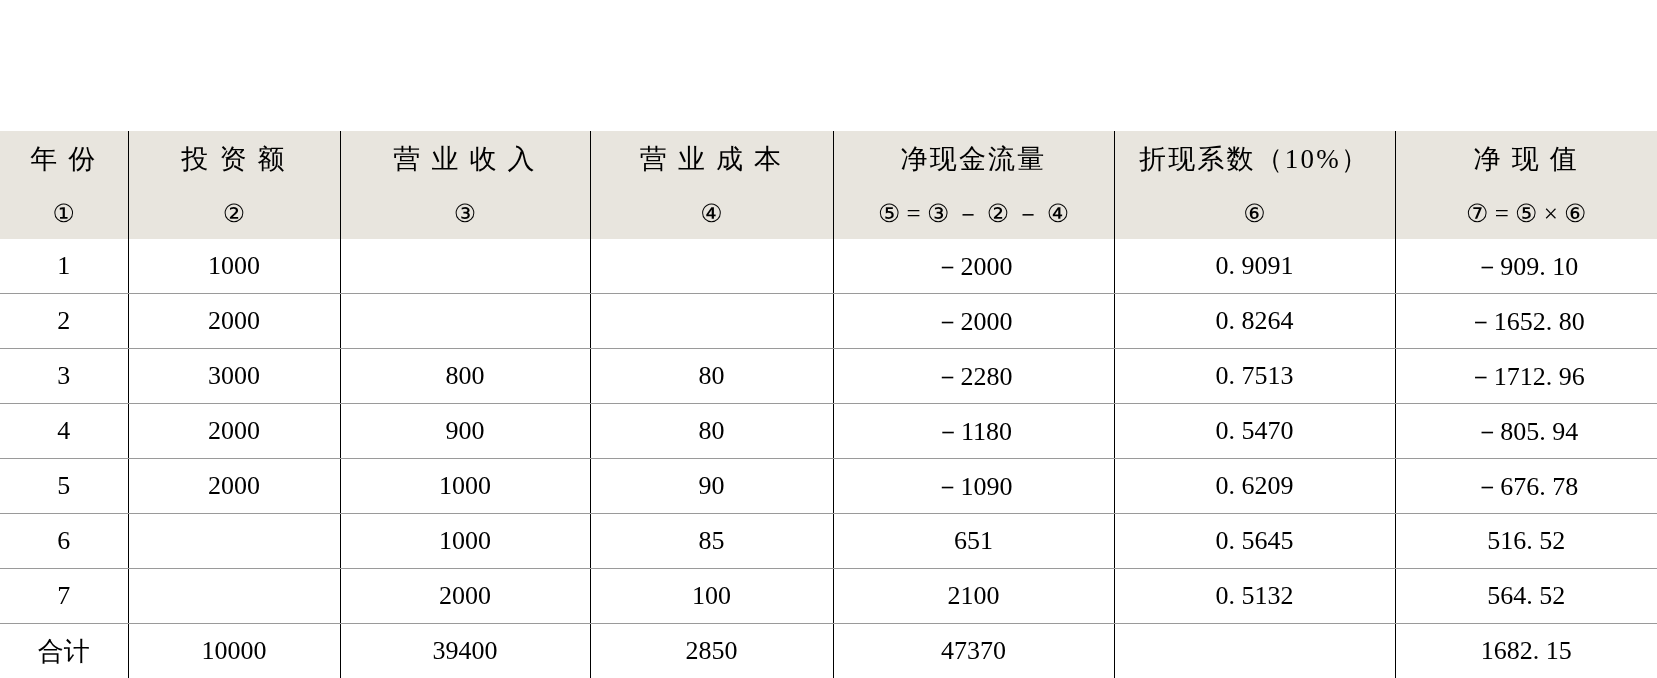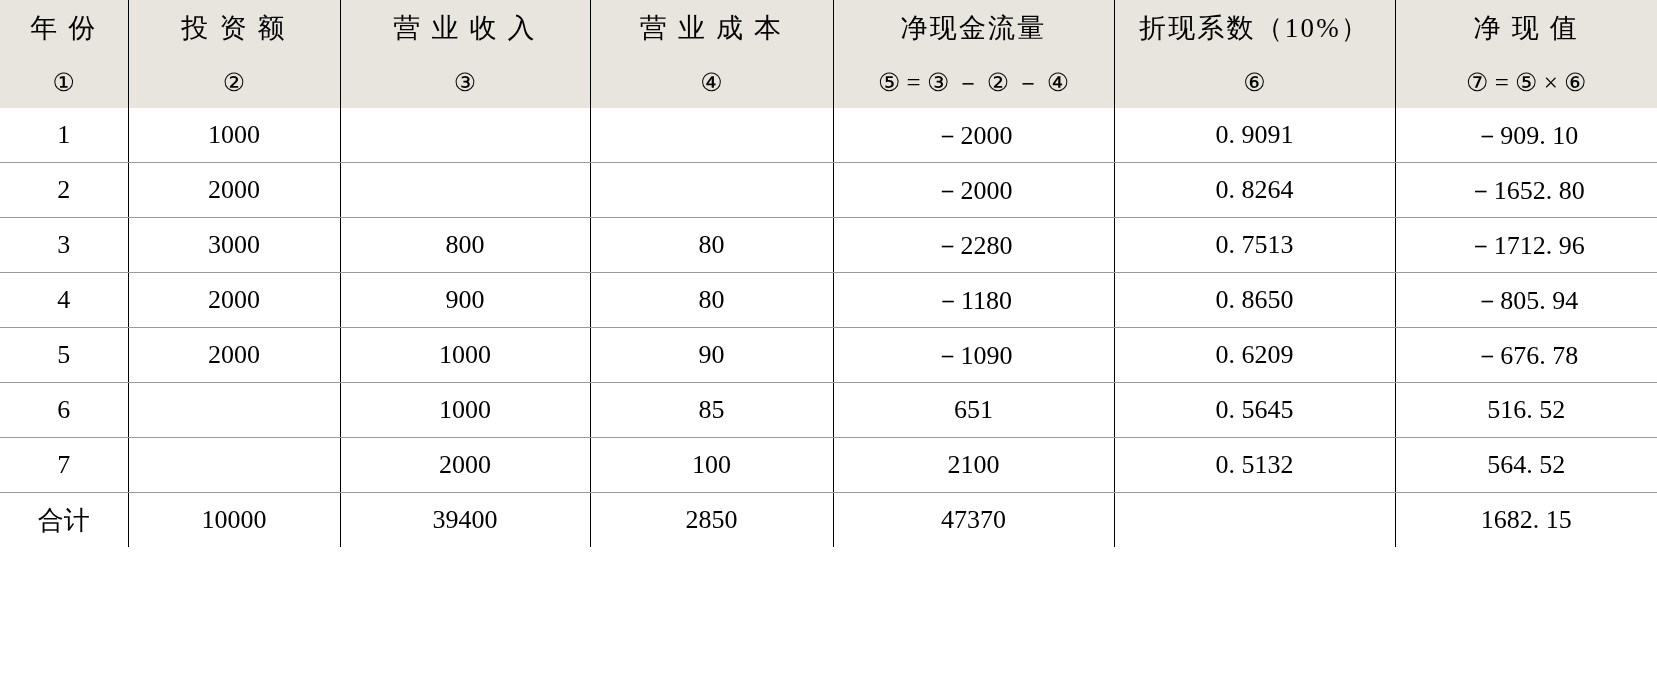--- a/index.html
+++ b/index.html
@@ -13,21 +13,21 @@
     font-family: "Liberation Serif", "DejaVu Serif", serif;
     color: #000000;
     overflow: hidden;
   }
   .sheet {
     width: 1657px;
     height: 678px;
     box-sizing: border-box;
     display: flex;
     flex-direction: column;
-    justify-content: flex-start;
+    justify-content: flex-end;
   }
   table.fintable {
     border-collapse: collapse;
     width: 1657px;
     table-layout: fixed;
   }
   table.fintable td {
     text-align: center;
     vertical-align: middle;
     font-size: 26px;
@@ -143,21 +143,21 @@
         <td class="vline">－2280</td>
         <td class="vline">0. 7513</td>
         <td>－1712. 96</td>
       </tr>
       <tr class="body-row">
         <td class="vline">4</td>
         <td class="vline">2000</td>
         <td class="vline">900</td>
         <td class="vline">80</td>
         <td class="vline">－1180</td>
-        <td class="vline">0. 8650</td>
+        <td class="vline">0. 5470</td>
         <td>－805. 94</td>
       </tr>
       <tr class="body-row">
         <td class="vline">5</td>
         <td class="vline">2000</td>
         <td class="vline">1000</td>
         <td class="vline">90</td>
         <td class="vline">－1090</td>
         <td class="vline">0. 6209</td>
         <td>－676. 78</td>

